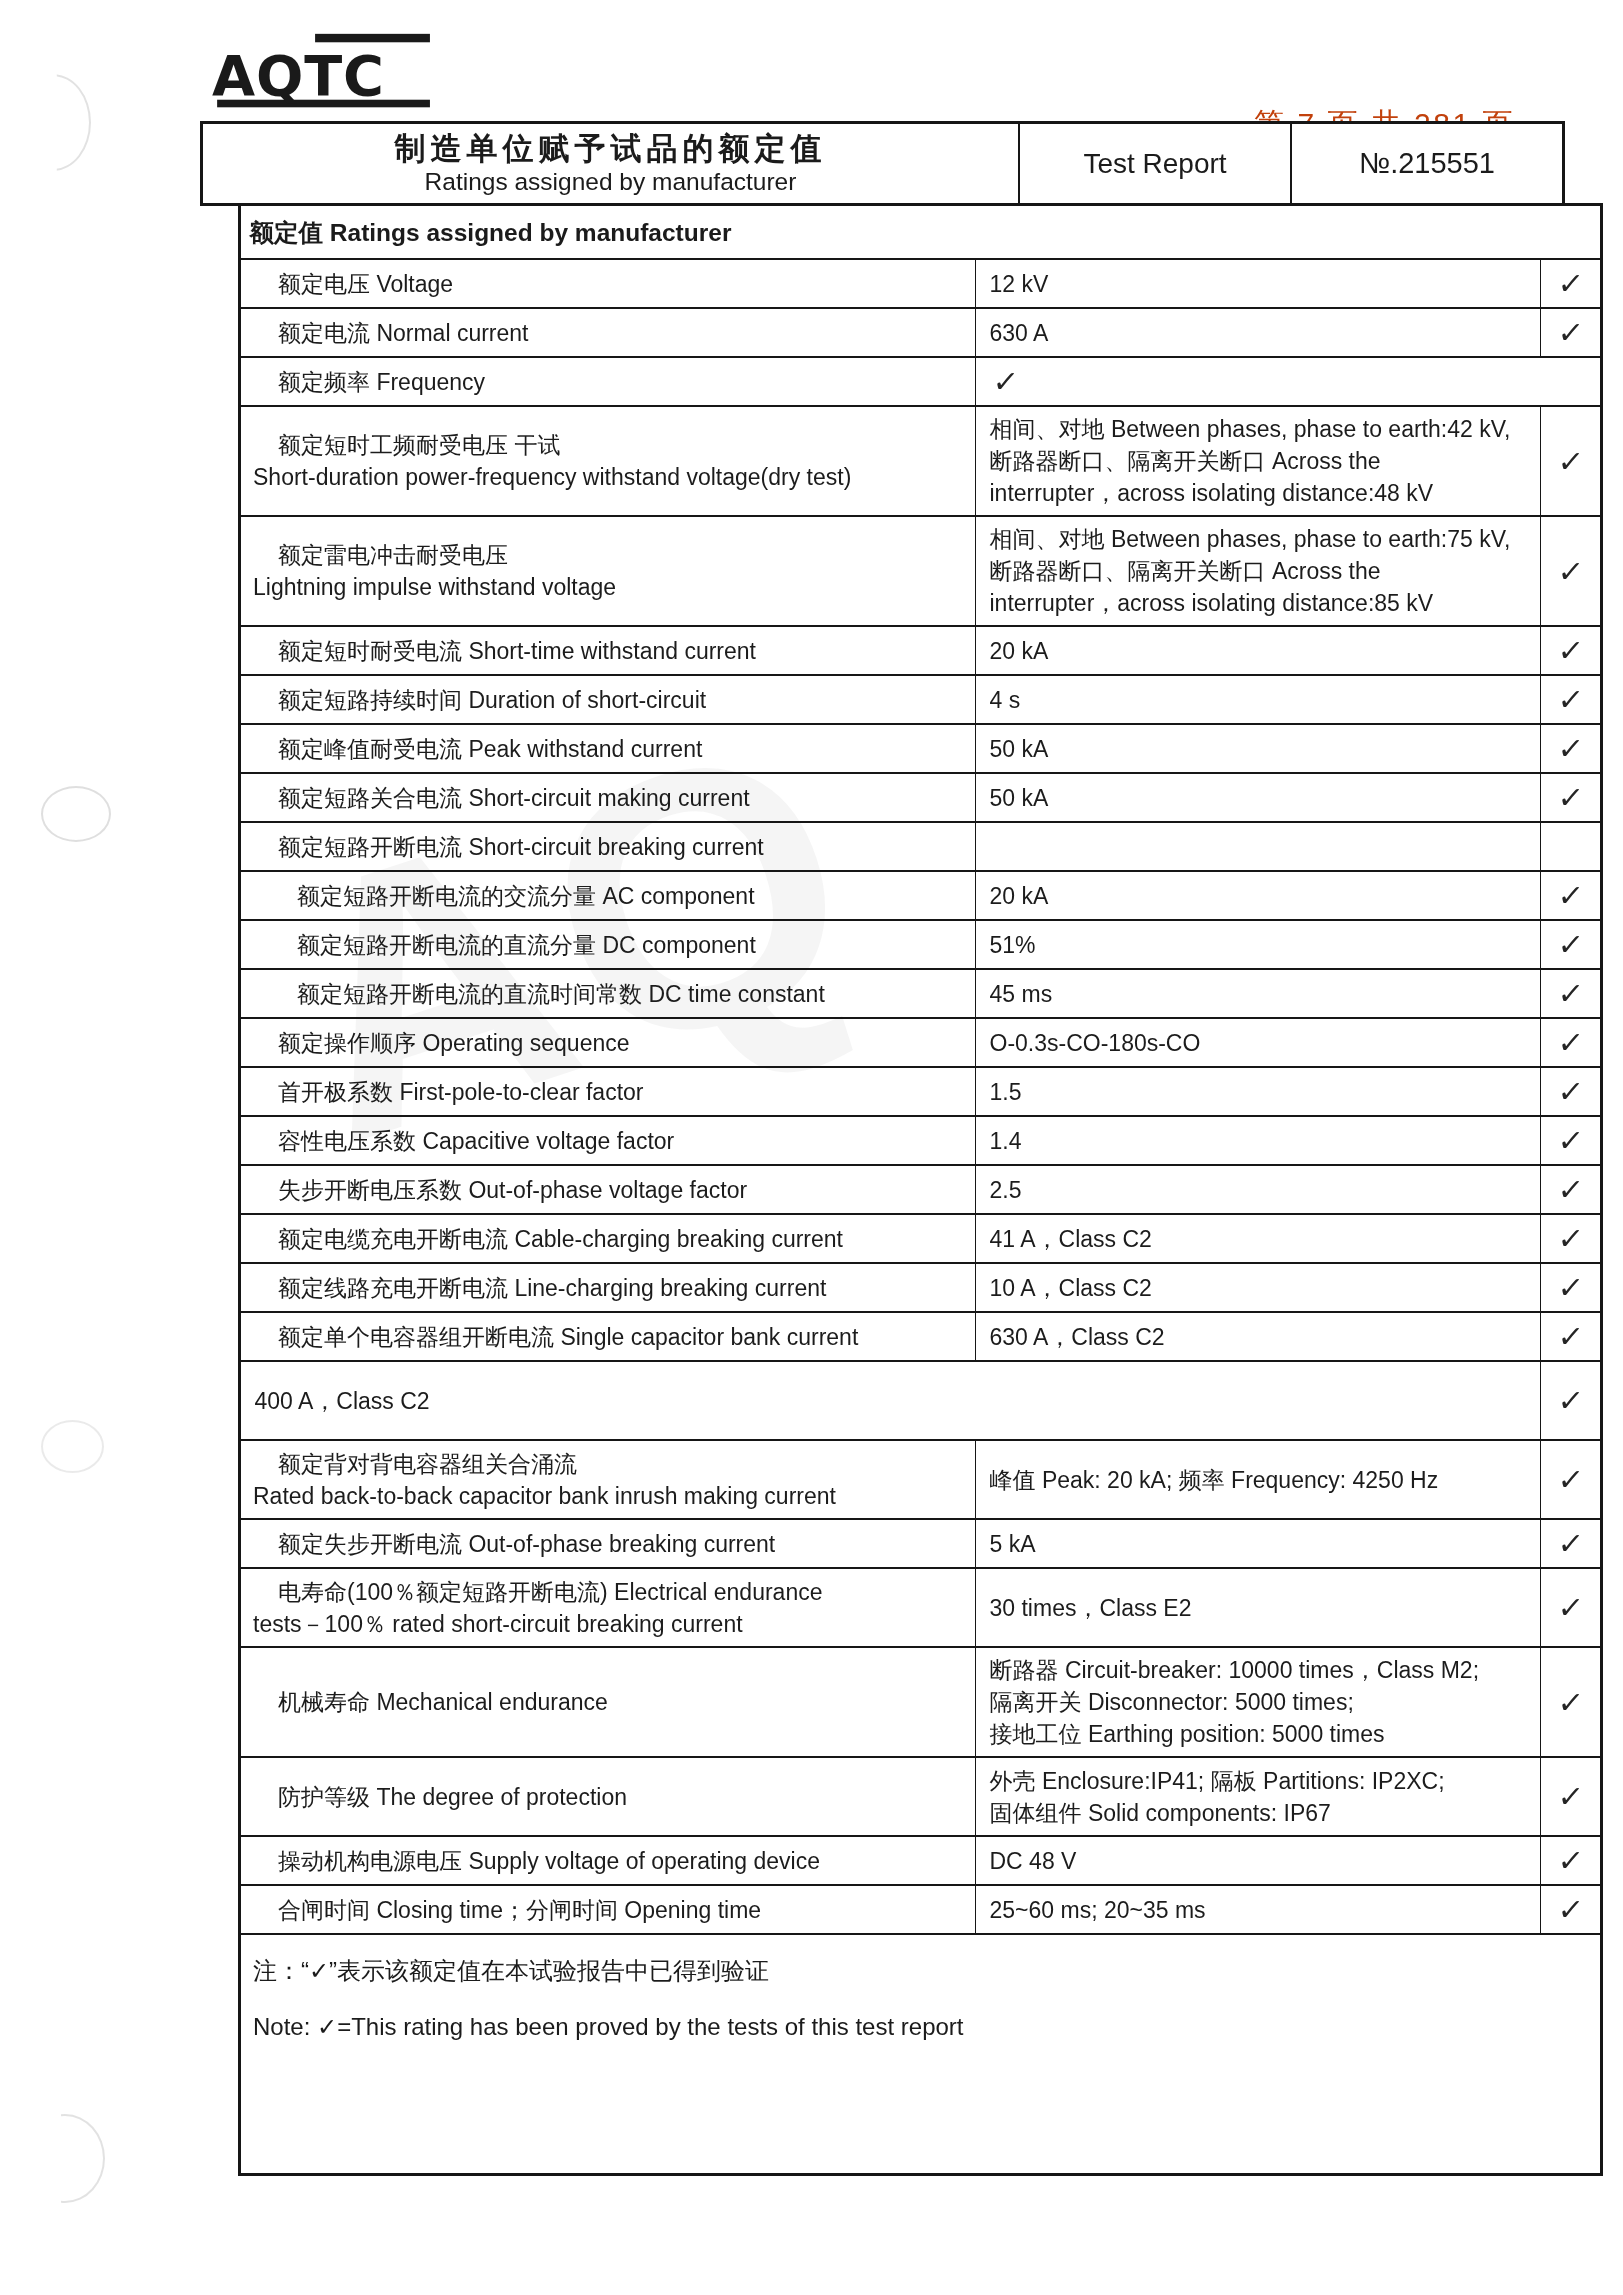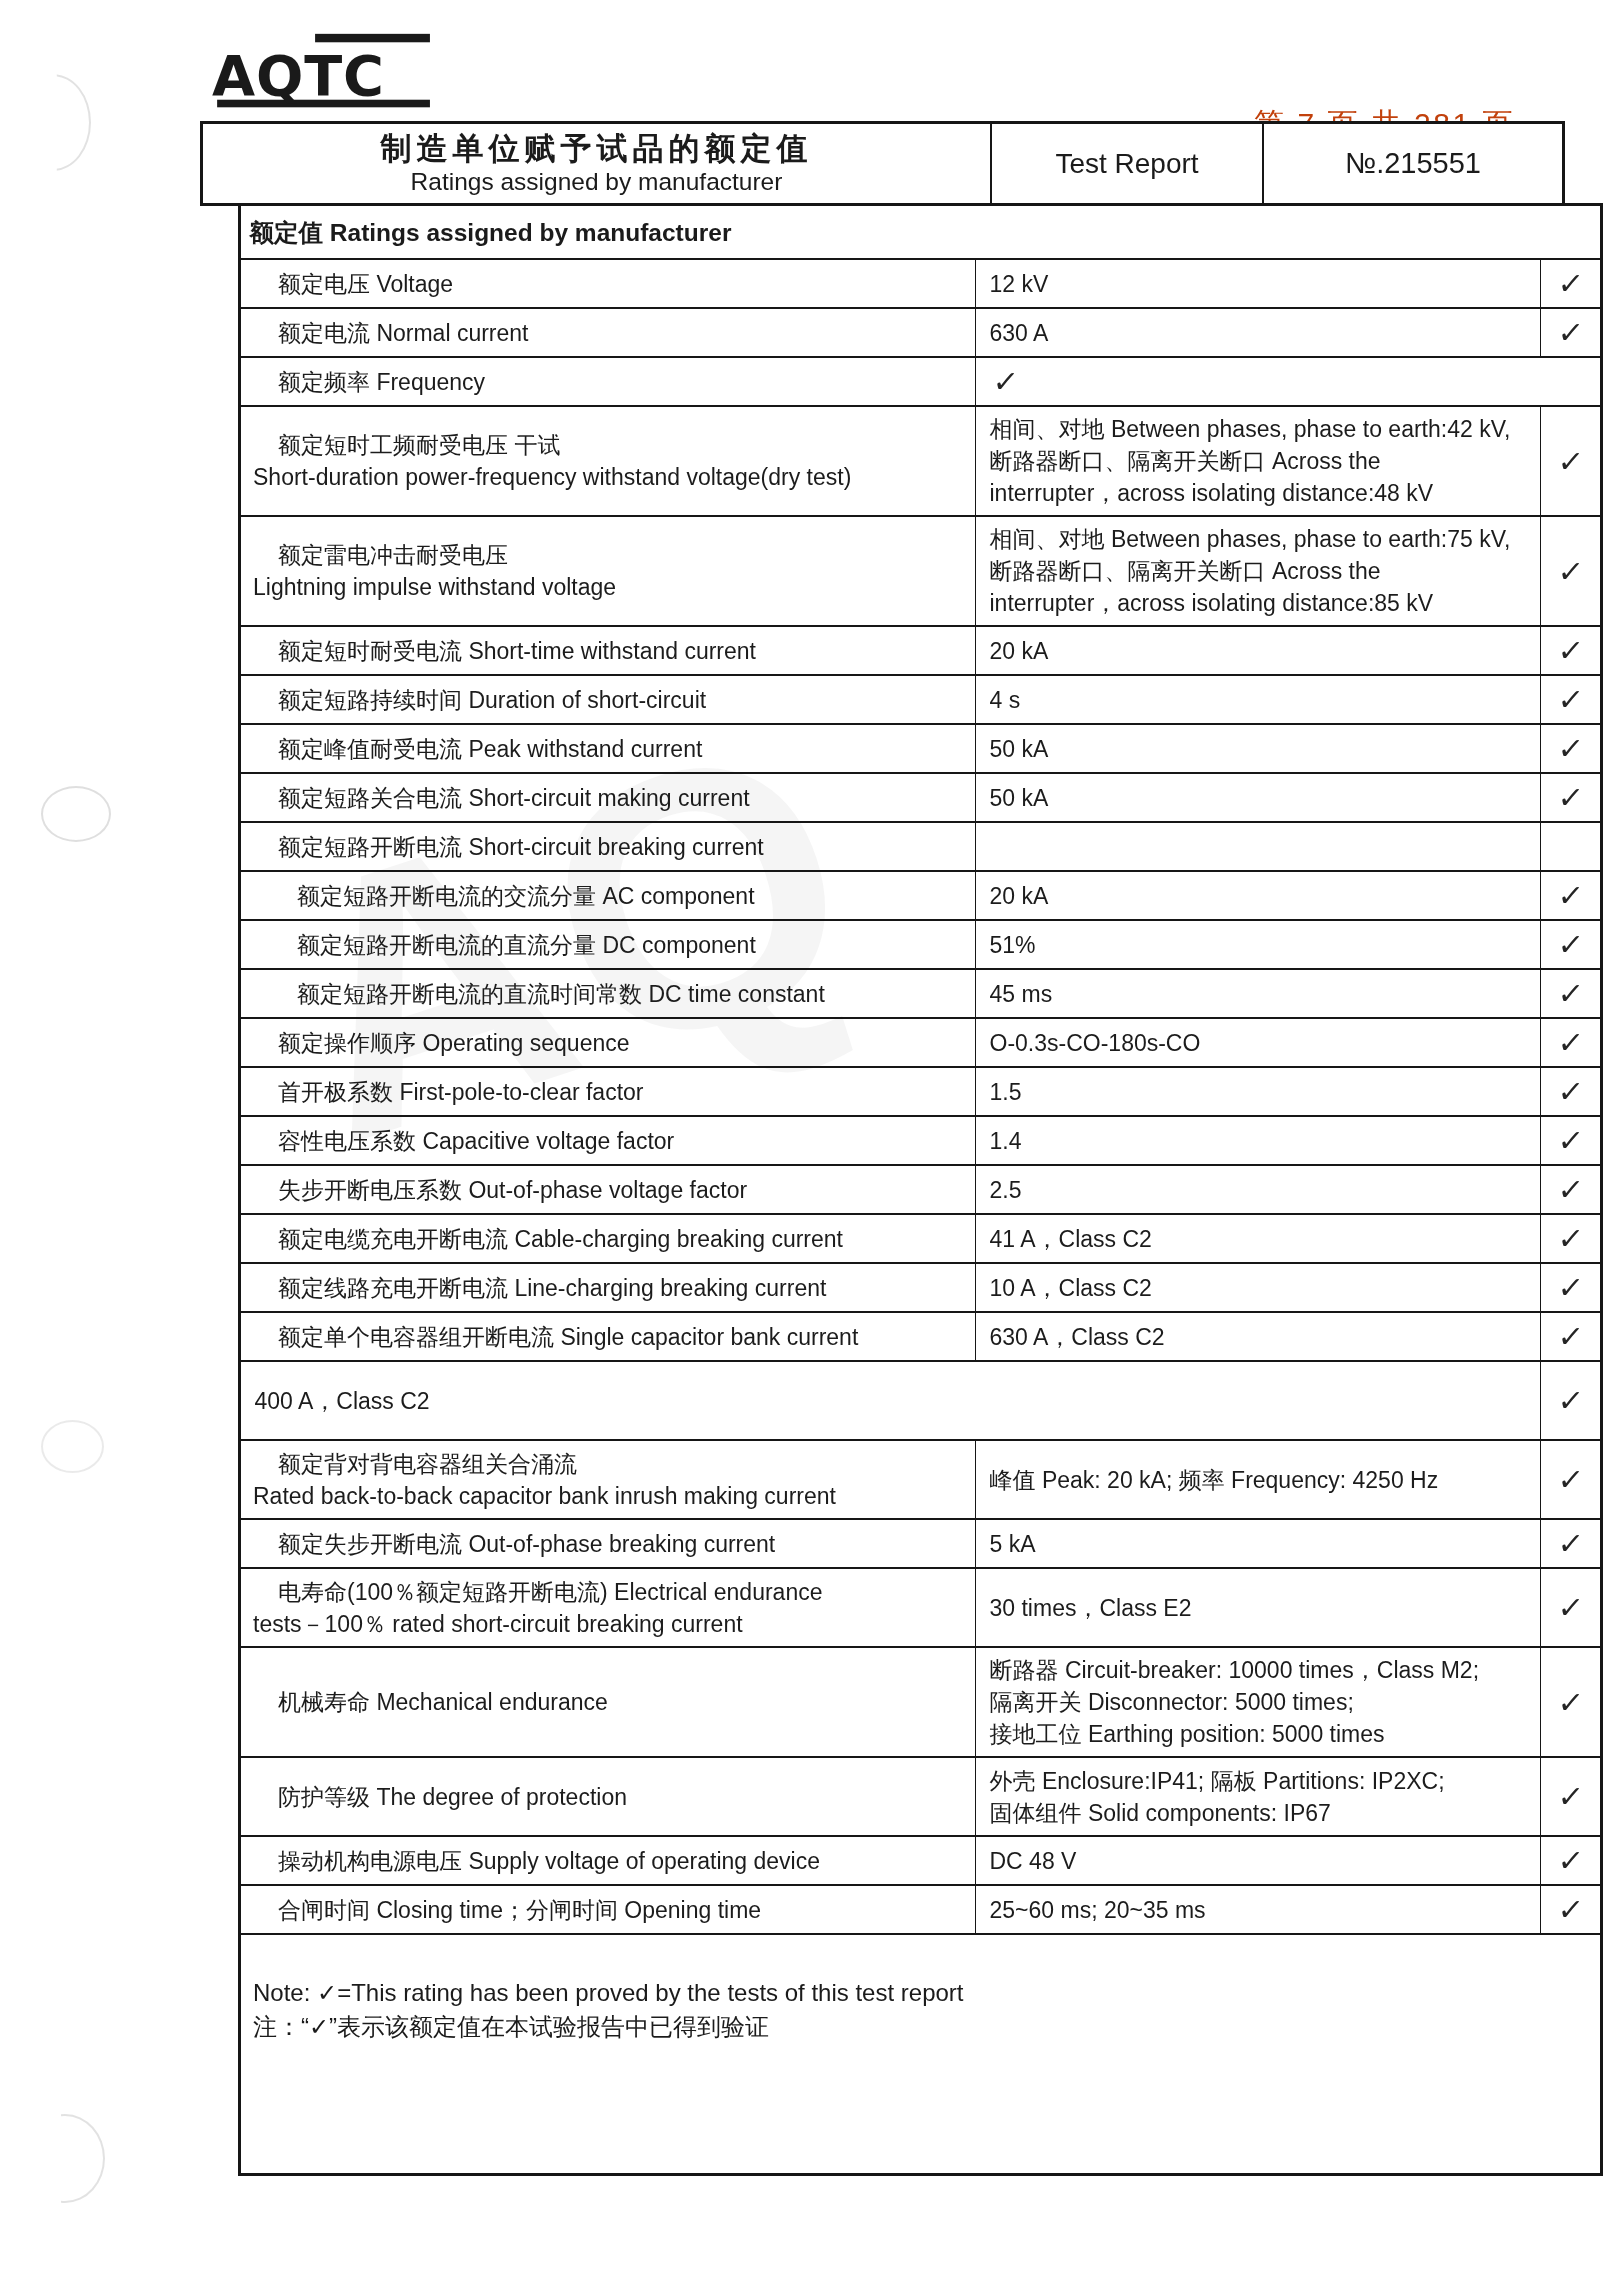--- a/index.html
+++ b/index.html
@@ -18,21 +18,21 @@
   
   .title-block{
     position:absolute;left:200px;top:121px;width:1365px;height:85px;
     border:3.4px solid #161616;box-sizing:border-box;display:flex;background:#fff;
   }
   .tb-cell{display:flex;flex-direction:column;align-items:center;justify-content:center;box-sizing:border-box;}
   .tb-left{width:272px;border-right:2.5px solid #161616;font-size:28px;}
   .tb-center{flex:1;border-right:2.5px solid #161616;line-height:1.12;}
   .tb-zh{font-size:31px;font-weight:bold;letter-spacing:5px;}
   .tb-en{font-size:24.5px;margin-top:1.7px;}
-  .tb-right{width:298px;font-size:29px;}
+  .tb-right{width:270px;font-size:29px;}
   
   .main-table{
     position:absolute;left:200px;top:203px;width:1365px;height:1973px;
     border:3.4px solid #161616;box-sizing:border-box;background:transparent;
     display:flex;flex-direction:column;margin-left:38px;
   }
   .section-header{
     min-height:54px;display:flex;align-items:center;
     border-bottom:2.5px solid #161616;
     font-size:24.5px;font-weight:bold;padding:3.4px 8.5px;box-sizing:border-box;
@@ -437,17 +437,17 @@
         </div>
     <div class="cell value">
           <span class="txt">25~60 ms;  20~35 ms</span>
         </div>
     <div class="cell check">
           <span class="tick">✓</span>
         </div>
   </div>
 </div>
   <div class="note-block">
+    <div class="note-line zh">注：“✓”表示该额定值在本试验报告中已得到验证</div>
     <div class="note-line en">Note:  ✓=This rating has been proved by the tests of this test report</div>
-    <div class="note-line zh">注：“✓”表示该额定值在本试验报告中已得到验证</div>
   </div>
 </div>
 
 
 </body></html>

